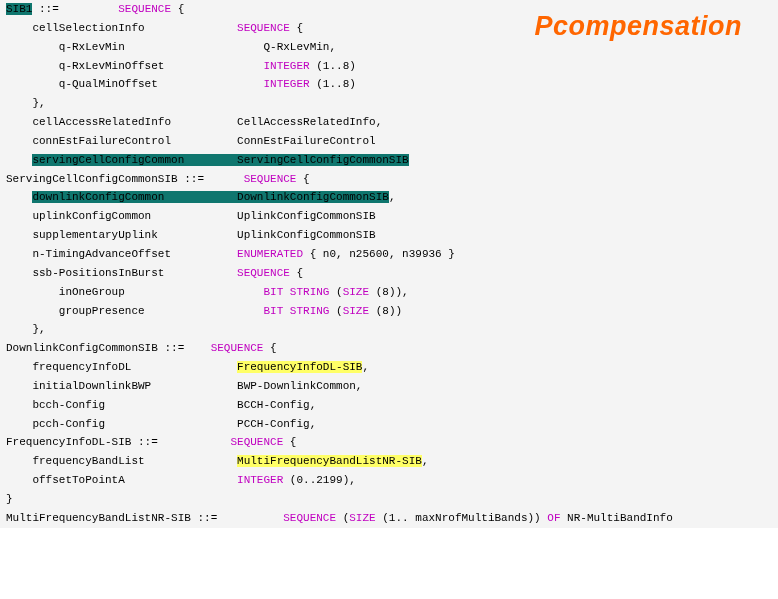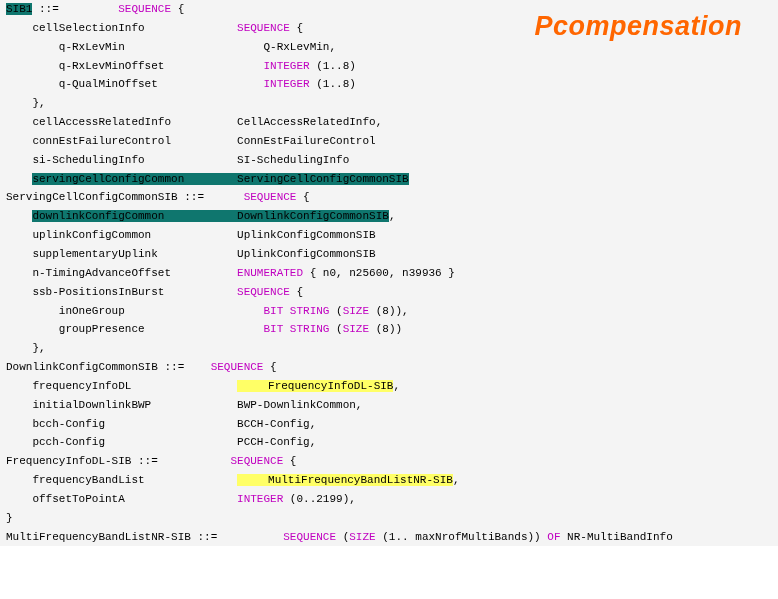--- a/index.html
+++ b/index.html
@@ -9,21 +9,21 @@
     font-size: 11px;
     line-height: 1.35;
     background: #fff;
     color: #000;
     width: 778px;
     position: relative;
   }
   .blk { background: #f4f4f4; padding: 2px 6px 2px 6px; margin: 0; white-space: pre; }
   .kw  { color: #c000c0; }
   .hl  { background: #0f766e; }
-  .hl2 { background: #ffff66; padding-left: 31px; }
+  .hl2 { background: #ffff66; }
   .title {
     position: absolute;
     top: 8px;
     right: 36px;
     font-family: Arial, sans-serif;
     font-size: 27px;
     font-weight: bold;
     font-style: italic;
     color: #ff6600;
     letter-spacing: 0.5px;
@@ -36,21 +36,20 @@
 
 <div id="code">
     <div class="blk"><span class="hl">SIB1</span><span> ::=         </span><span class="kw">SEQUENCE</span><span> {</span></div>
     <div class="blk"><span>    cellSelectionInfo              </span><span class="kw">SEQUENCE</span><span> {</span></div>
     <div class="blk"><span>        q-RxLevMin                     Q-RxLevMin,</span></div>
     <div class="blk"><span>        q-RxLevMinOffset               </span><span class="kw">INTEGER</span><span> (1..8)</span></div>
     <div class="blk"><span>        q-QualMinOffset                </span><span class="kw">INTEGER</span><span> (1..8)</span></div>
     <div class="blk"><span>    },</span></div>
     <div class="blk"><span>    cellAccessRelatedInfo          CellAccessRelatedInfo,</span></div>
     <div class="blk"><span>    connEstFailureControl          ConnEstFailureControl</span></div>
-    <div class="blk"><span>    si-SchedulingInfo              SI-SchedulingInfo</span></div>
     <div class="blk"><span>    </span><span class="hl">servingCellConfigCommon        </span><span class="hl">ServingCellConfigCommonSIB</span></div>
     <div class="blk"><span>ServingCellConfigCommonSIB ::=      </span><span class="kw">SEQUENCE</span><span> {</span></div>
     <div class="blk"><span>    </span><span class="hl">downlinkConfigCommon           </span><span class="hl">DownlinkConfigCommonSIB</span><span>,</span></div>
     <div class="blk"><span>    uplinkConfigCommon             UplinkConfigCommonSIB</span></div>
     <div class="blk"><span>    supplementaryUplink            UplinkConfigCommonSIB</span></div>
     <div class="blk"><span>    n-TimingAdvanceOffset          </span><span class="kw">ENUMERATED</span><span> { n0, n25600, n39936 }</span></div>
     <div class="blk"><span>    ssb-PositionsInBurst           </span><span class="kw">SEQUENCE</span><span> {</span></div>
     <div class="blk"><span>        inOneGroup                     </span><span class="kw">BIT STRING</span><span> (</span><span class="kw">SIZE</span><span> (8)),</span></div>
     <div class="blk"><span>        groupPresence                  </span><span class="kw">BIT STRING</span><span> (</span><span class="kw">SIZE</span><span> (8))</span></div>
     <div class="blk"><span>    },</span></div>

